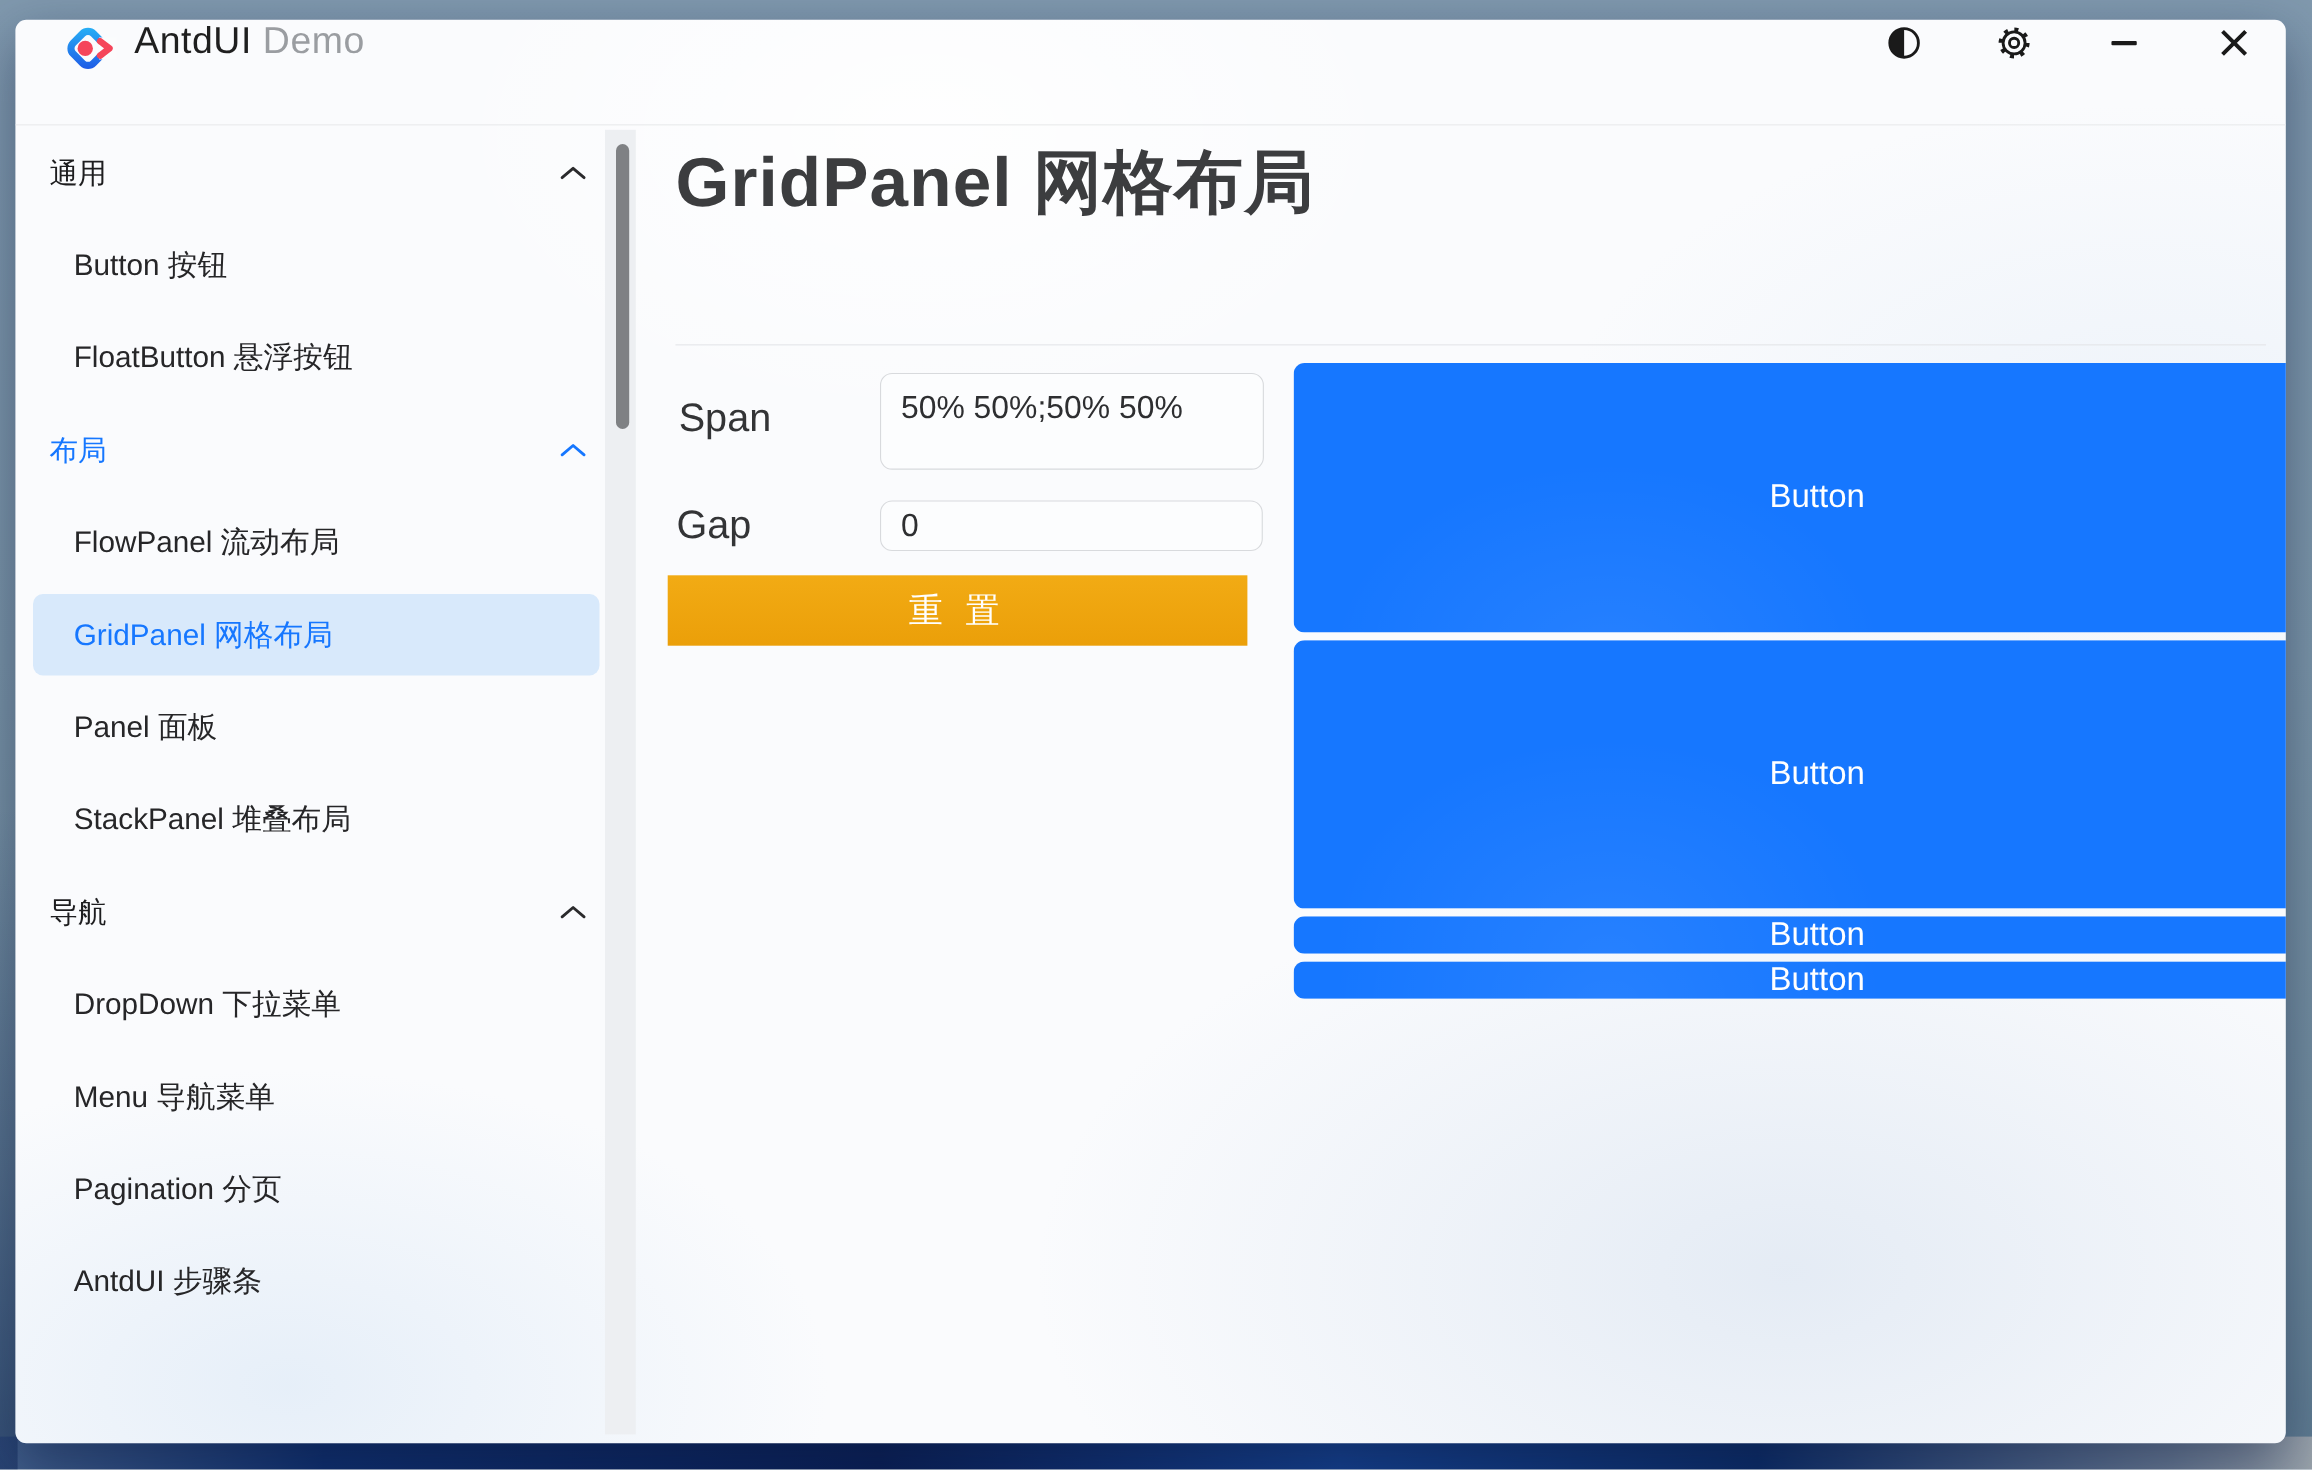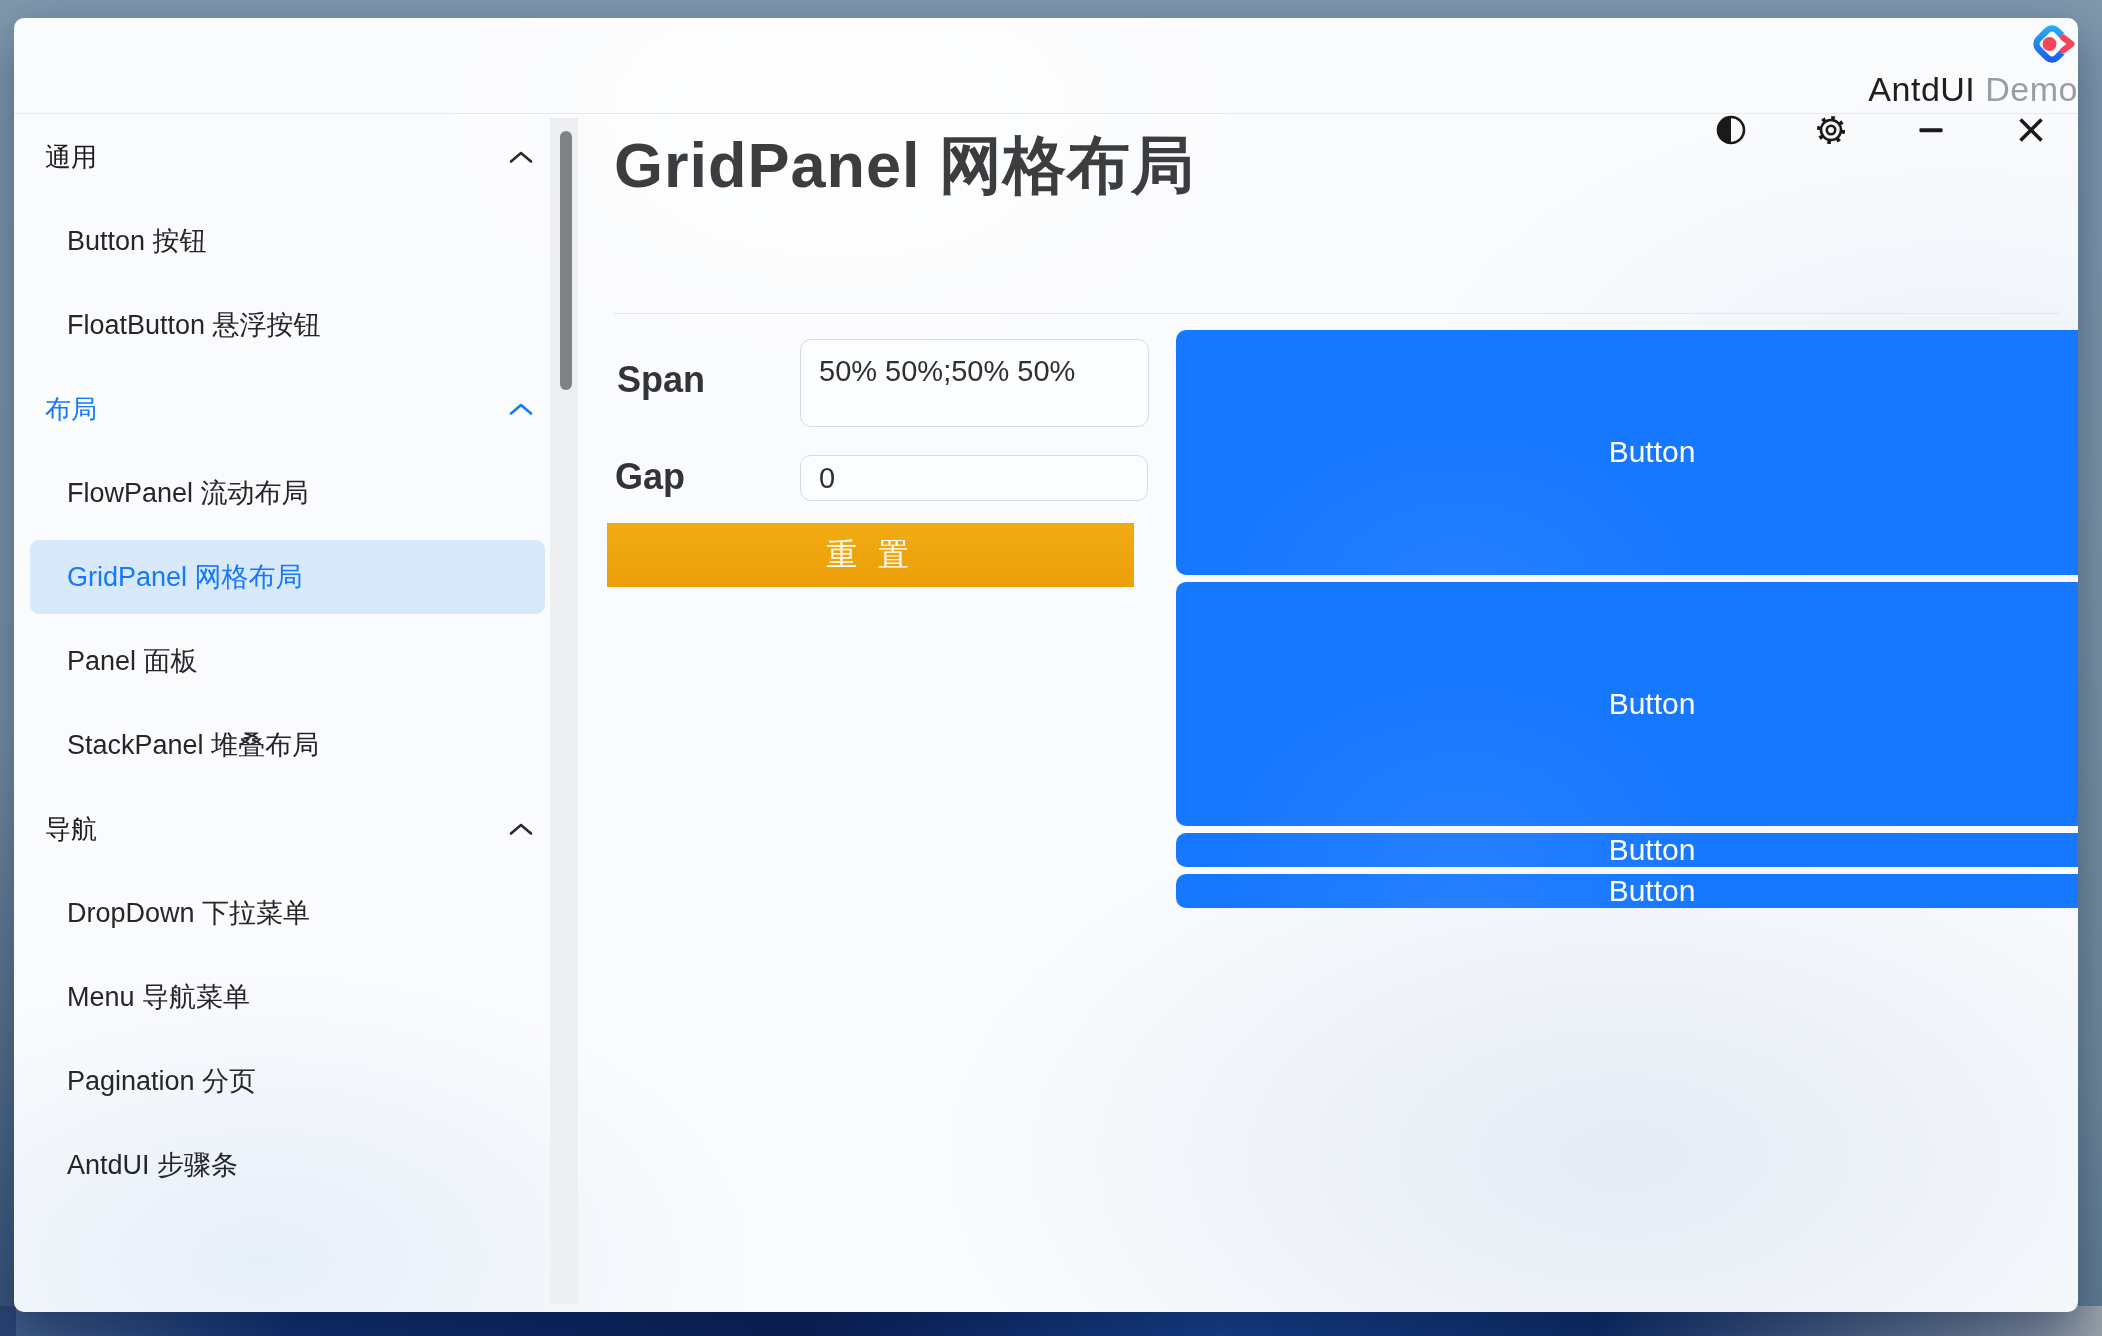--- a/index.html
+++ b/index.html
@@ -20,21 +20,21 @@
     box-shadow:0 18px 50px rgba(10,25,60,.45); }
   .window .texture { position:absolute; inset:0; pointer-events:none; z-index:0;
     background:
       radial-gradient(1100px 620px at 78% 88%, rgba(196,212,232,.40), transparent 62%),
       radial-gradient(820px 480px at 12% 96%, rgba(206,224,243,.45), transparent 60%),
       radial-gradient(900px 520px at 94% 30%, rgba(214,228,244,.35), transparent 60%),
       radial-gradient(700px 420px at 40% 8%, rgba(255,255,255,.85), transparent 65%); }
 
   
   .titlebar { position:absolute; left:0; top:0; right:0; height:96px; z-index:3;
-    display:flex; align-items:flex-end; border-bottom:1px solid #e9eaec;flex-direction:column; }
+    display:flex; align-items:flex-start; border-bottom:1px solid #e9eaec; }
   .logo { width:52px; height:52px; margin-left:40px; display:inline-flex; }
   .app-title { margin-left:16px; font-size:34px; color:#1f1f1f; font-weight:500; letter-spacing:.5px; }
   .app-title .dim { color:#9a9da1; font-weight:400; margin-left:10px; }
   .tb-icons { margin-left:auto; margin-right:26px; display:flex; align-items:center; gap:58px; }
   .tb-btn { width:42px; height:42px; border:none; background:transparent; display:inline-flex;
     align-items:center; justify-content:center; cursor:pointer; }
 
   
   .sidebar { position:absolute; left:0; top:97px; width:564px; bottom:0; z-index:2; }
   .nav-row { height:84px; display:flex; align-items:center; position:relative; cursor:pointer; }
@@ -51,21 +51,21 @@
     background:#edeff2; z-index:2; }
   .scroll-thumb { position:absolute; left:10px; top:13px; width:12px; height:259px;
     background:#7f8184; border-radius:6px; }
 
   
   .main { position:absolute; left:586px; top:97px; right:0; bottom:0; z-index:2; }
   .page-title { position:absolute; left:14px; top:8px; font-size:63px; font-weight:600; color:#3c3d3f; letter-spacing:1px; }
   .page-subtitle { position:absolute; left:15px; top:122px; font-size:31px; color:#3f4042; }
   .title-divider { position:absolute; left:14px; top:198px; width:1446px; height:1px; background:#e4e6e9; }
 
-  .field-label { position:absolute; font-size:36px; color:#333436;font-weight:bold; }
+  .field-label { position:absolute; font-size:36px; color:#333436; }
   .span-label { left:17px; top:244px; }
   .gap-label  { left:15px; top:341px; }
 
   .txt-box { position:absolute; background:#fcfdfe; border:1px solid #d8dadd; border-radius:11px;
     font-family:"Liberation Sans","DejaVu Sans",sans-serif; font-size:29px; color:#2e2f31;
     padding:13px 18px; outline:none; resize:none; }
   .span-input { left:200px; top:224px; width:349px; height:88px; line-height:1.25; }
   .gap-input  { left:200px; top:340px; width:348px; height:46px; padding:4px 18px; }
 
   .reset-btn { position:absolute; left:7px; top:408px; width:527px; height:64px;

